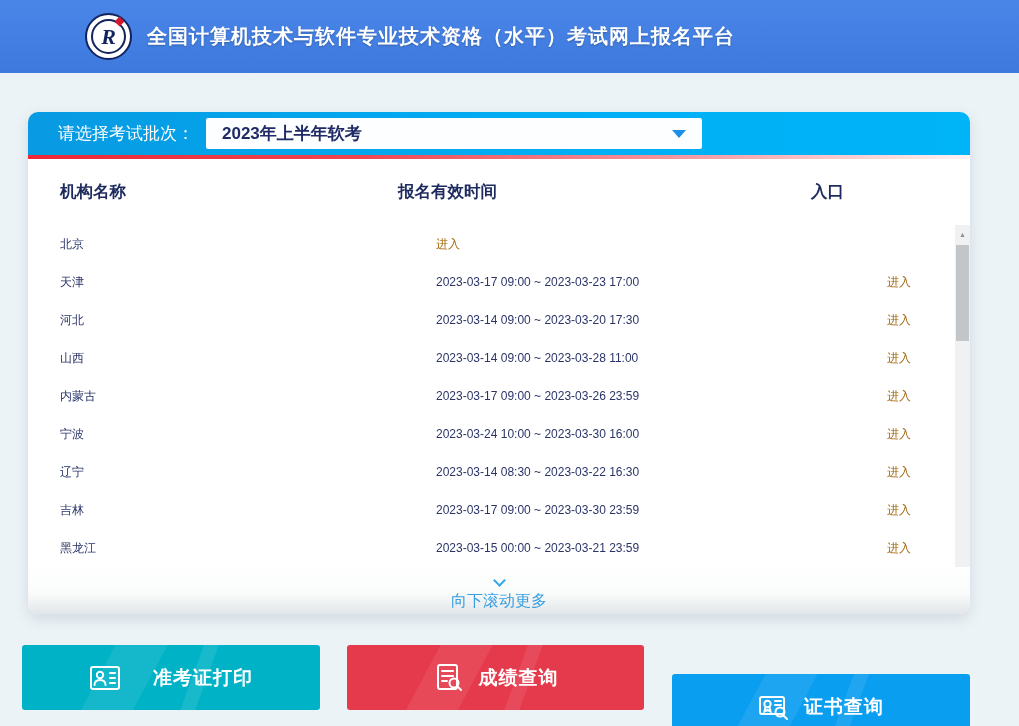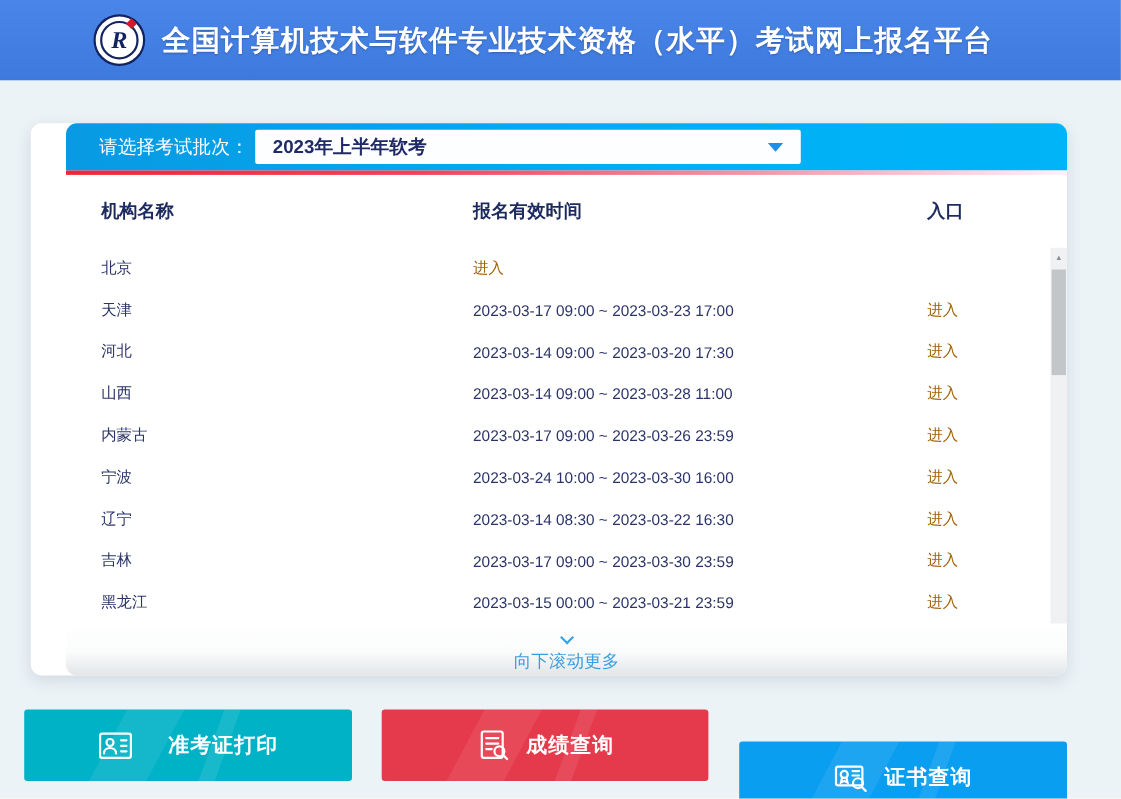--- a/index.html
+++ b/index.html
@@ -31,45 +31,44 @@
     font-family:"Liberation Serif","DejaVu Serif",serif;
     font-style:italic; font-weight:bold; font-size:22px; color:#13235f;
     position:relative;
   }
   .logo-dot{
     position:absolute; top:3px; right:7px;
     width:7px; height:7px; background:#d5182c;
     transform:rotate(45deg);
   }
   .header-title{
-    color:#fff; font-size:26px; font-weight:bold;
+    color:#fff; font-size:20px; font-weight:bold;
     margin-left:15px; letter-spacing:1px;
     text-shadow:0 1px 2px rgba(0,0,0,0.25);
     white-space:nowrap;
     text-align:right;
   }
 
   
   .card{
     position:absolute; left:28px; top:112px;
     width:942px; height:502px;
     background:#fff; border-radius:10px;
     box-shadow:0 5px 14px rgba(40,70,110,0.14);
-    padding-left:32px;
   }
   .select-bar{
     height:43px;
     background:linear-gradient(90deg,#089ae2 0%,#00aff5 60%,#00b4f8 100%);
     border-radius:10px 10px 0 0;
     display:flex; align-items:center;
     padding-left:30px;
   }
   .select-label{ color:#fff; font-size:17px; white-space:nowrap; }
   .dropdown{
-    margin-left:6px;
+    margin-left:12px;
     width:496px; height:31px;
     background:#fdfeff; border-radius:2px;
     display:flex; align-items:center;
     padding:0 16px;
     cursor:pointer; position:relative;
   }
   .dropdown-value{
     font-size:17px; font-weight:bold; color:#1f2a66;
     flex:1; white-space:nowrap;
   }
@@ -90,21 +89,21 @@
     font-size:16.5px; font-weight:bold; color:#1d2a5e;
   }
   .col-name  { width:370px; padding-left:32px; }
   .col-time  { width:413px; }
   .col-entry { flex:1; }
   .tbody{
     height:342px; position:relative; overflow:hidden;
   }
   .trow{
     height:38px; display:flex; align-items:center;
-    font-size:14px; color:#2b3468;
+    font-size:12px; color:#2b3468;gap:38px;
   }
   .entry-link{ color:#a16207; text-decoration:none; cursor:pointer; }
 
   
   .scrollbar{
     position:absolute; top:0; right:0;
     width:15px; height:342px;
     background:#f0f1f2;
   }
   .sb-btn-up{

